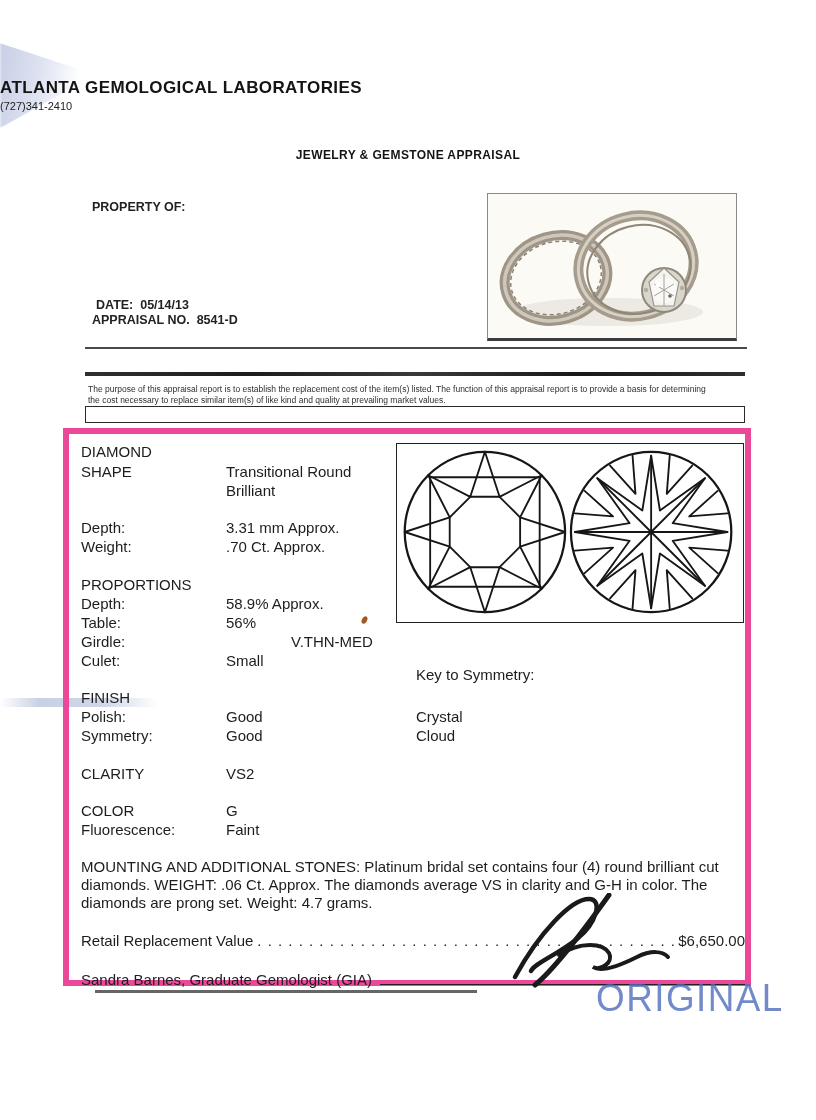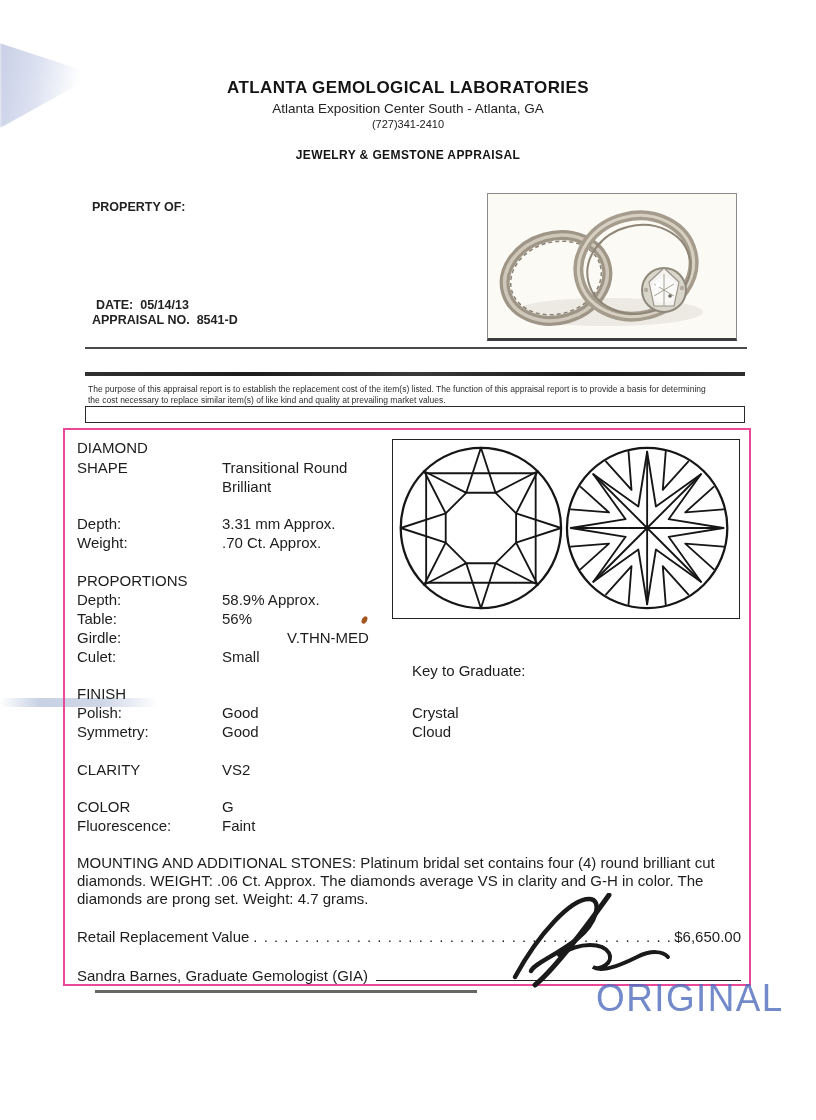--- a/index.html
+++ b/index.html
@@ -2,42 +2,42 @@
 <html style="--stamp-color: #4f6cbd;"><head>
 <meta charset="utf-8">
 <style>
   html,body{margin:0;padding:0;}
   body{
     width:816px;height:1120px;position:relative;background:#ffffff;
     font-family:"Liberation Sans",sans-serif;color:#1f1f1f;overflow:hidden;
   }
   .abs{position:absolute;}
   
-  .hdr{position:absolute;left:0;top:78px;width:816px;text-align:center;}
+  .hdr{position:absolute;left:0;top:78px;width:816px;}
   .org{font-size:17px;font-weight:700;letter-spacing:.4px;color:#141414;}
   .addr{font-size:13.5px;margin-top:3px;color:#222;}
   .phone{font-size:11px;margin-top:2px;color:#222;}
   .doctitle{position:absolute;left:0;top:148px;width:816px;text-align:center;
     font-size:12px;font-weight:700;letter-spacing:.4px;color:#141414;}
   
   .meta-line{font-size:12.5px;font-weight:700;color:#222;white-space:nowrap;}
   
   .photo{position:absolute;left:487px;top:193px;width:250px;height:148px;
     border:1px solid #8a8a8a;border-bottom:3px solid #3c3c3c;background:#fbfaf5;box-sizing:border-box;}
   
   .rule1{position:absolute;left:85px;top:347px;width:662px;height:2px;background:#4a4a4a;}
   .rule2{position:absolute;left:85px;top:372px;width:660px;height:3.5px;
     background:linear-gradient(90deg,#303030 0%,#1c1c1c 25%,#3a3a3a 50%,#181818 75%,#2e2e2e 100%);}
   .disclaimer{position:absolute;left:88px;top:384px;width:622px;
     font-size:8.5px;line-height:10.5px;color:#2e2e2e;}
   .thinbox{position:absolute;left:85px;top:406px;width:660px;height:17px;
     border:1.6px solid #2a2a2a;box-sizing:border-box;}
   
   .mainbox{position:absolute;left:63px;top:428px;width:688px;height:558px;
-    border:2px solid #ec4899;box-sizing:border-box;}
+    border:6px solid #ec4899;box-sizing:border-box;}
   .row{position:absolute;left:12px;font-size:15px;line-height:18px;color:#1d1d1d;white-space:nowrap;}
   .row .lbl{display:inline-block;width:145px;}
   .row.indent .lbl{width:210px;}
   .keycol{position:absolute;left:347px;font-size:15px;color:#1d1d1d;white-space:nowrap;}
   .diagbox{position:absolute;left:327px;top:9px;width:348px;height:180px;
     border:1.8px solid #222;box-sizing:border-box;background:#fff;}
   .mounting{position:absolute;left:12px;top:424px;width:668px;
     font-size:15px;line-height:18px;color:#1d1d1d;}
   .retail{position:absolute;left:12px;top:498px;width:664px;display:flex;
     font-size:15px;color:#1d1d1d;align-items:center;}
@@ -64,21 +64,20 @@
 </head>
 <body>
 
 <div class="fold-tl"></div>
 <div class="streak"></div>
 <div class="speck"></div>
 <div class="dline"></div>
 
 <div class="hdr">
   <div class="org">ATLANTA GEMOLOGICAL LABORATORIES</div>
-  <div class="addr">Atlanta Exposition Center South - Atlanta, GA</div>
   <div class="phone">(727)341-2410</div>
 </div>
 <div class="doctitle">JEWELRY &amp; GEMSTONE APPRAISAL</div>
 
 <div class="abs meta-line" style="left:92px;top:200px;">PROPERTY OF:</div>
 <div class="abs meta-line" style="left:96px;top:298px;">
   <span>DATE:</span>&nbsp;
   <span>05/14/13</span>
 </div>
 <div class="abs meta-line" style="left:92px;top:313px;">
@@ -155,21 +154,21 @@
 
       <g>
         <circle cx="258" cy="90" r="82" stroke-width="2.3"></circle>
         <path d="M336,90 L280,99 L313,145 L267,112 L258,168 L249,112 L203,145 L236,99 L180,90 L236,81 L203,35 L249,68 L258,12 L267,68 L313,35 L280,81 Z"></path>
         <path d="M258,90 L336,90 M258,90 L313,145 M258,90 L258,168 M258,90 L203,145 M258,90 L180,90 M258,90 L203,35 M258,90 L258,12 M258,90 L313,35"></path>
         <path d="M297,106 L336,109 M297,106 L326,132 M274,129 L300,158 M274,129 L277,168 M242,129 L239,168 M242,129 L216,158 M219,106 L190,132 M219,106 L180,109 M219,74 L180,71 M219,74 L190,48 M242,51 L216,22 M242,51 L239,12 M274,51 L277,12 M274,51 L300,22 M297,74 L326,48 M297,74 L336,71"></path>
       </g>
     </svg>
   </div>
 
-  <div class="keycol" style="top:232px">Key to Graduate:</div>
+  <div class="keycol" style="top:232px">Key to Symmetry:</div>
   <div class="keycol" style="top:274px">Crystal</div>
   <div class="keycol" style="top:293px">Cloud</div>
 
   <div class="mounting">MOUNTING AND ADDITIONAL STONES: Platinum bridal set contains four (4) round brilliant cut diamonds.  WEIGHT: .06 Ct. Approx.  The diamonds average VS in clarity and G-H in color.  The diamonds are prong set.  Weight: 4.7 grams.</div>
 
   <div class="retail">
     <span>Retail Replacement Value</span>
       <span class="leader">. . . . . . . . . . . . . . . . . . . . . . . . . . . . . . . . . . . . . . . . . . . . . . . . . . . . . . . . . . . . . . . . . . . . . . . .</span>
       <span>$6,650.00</span>
   </div>

